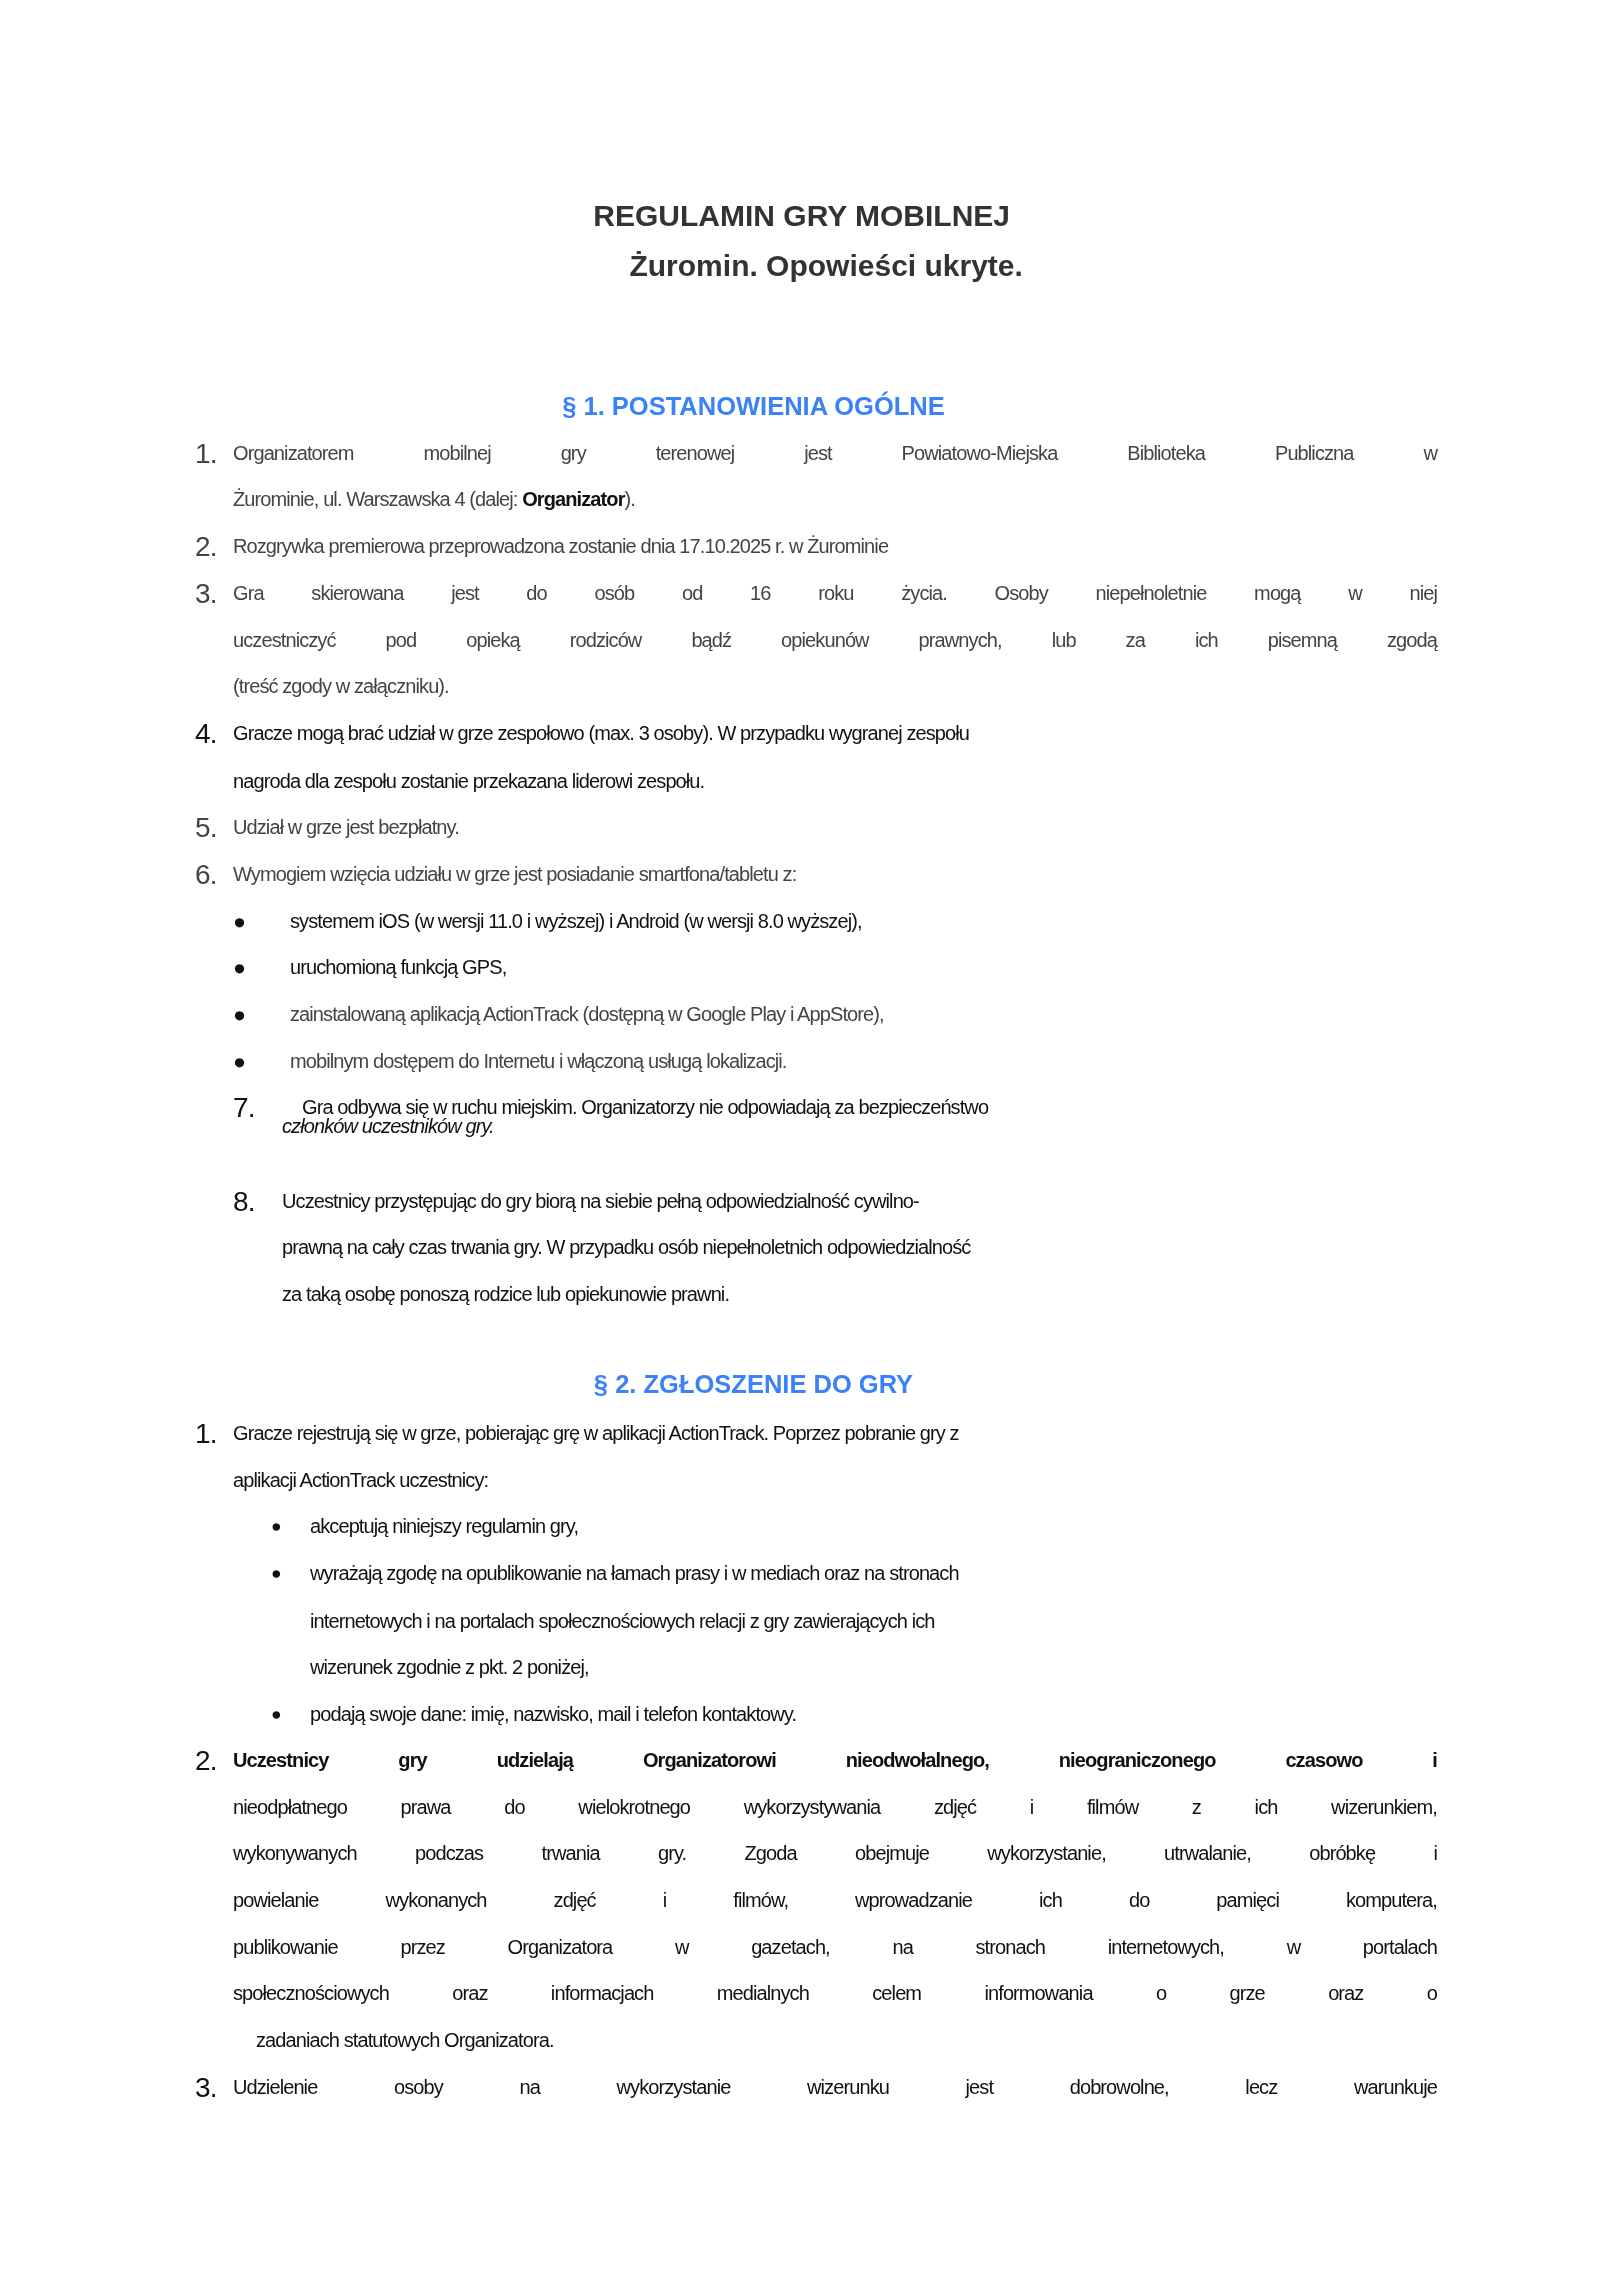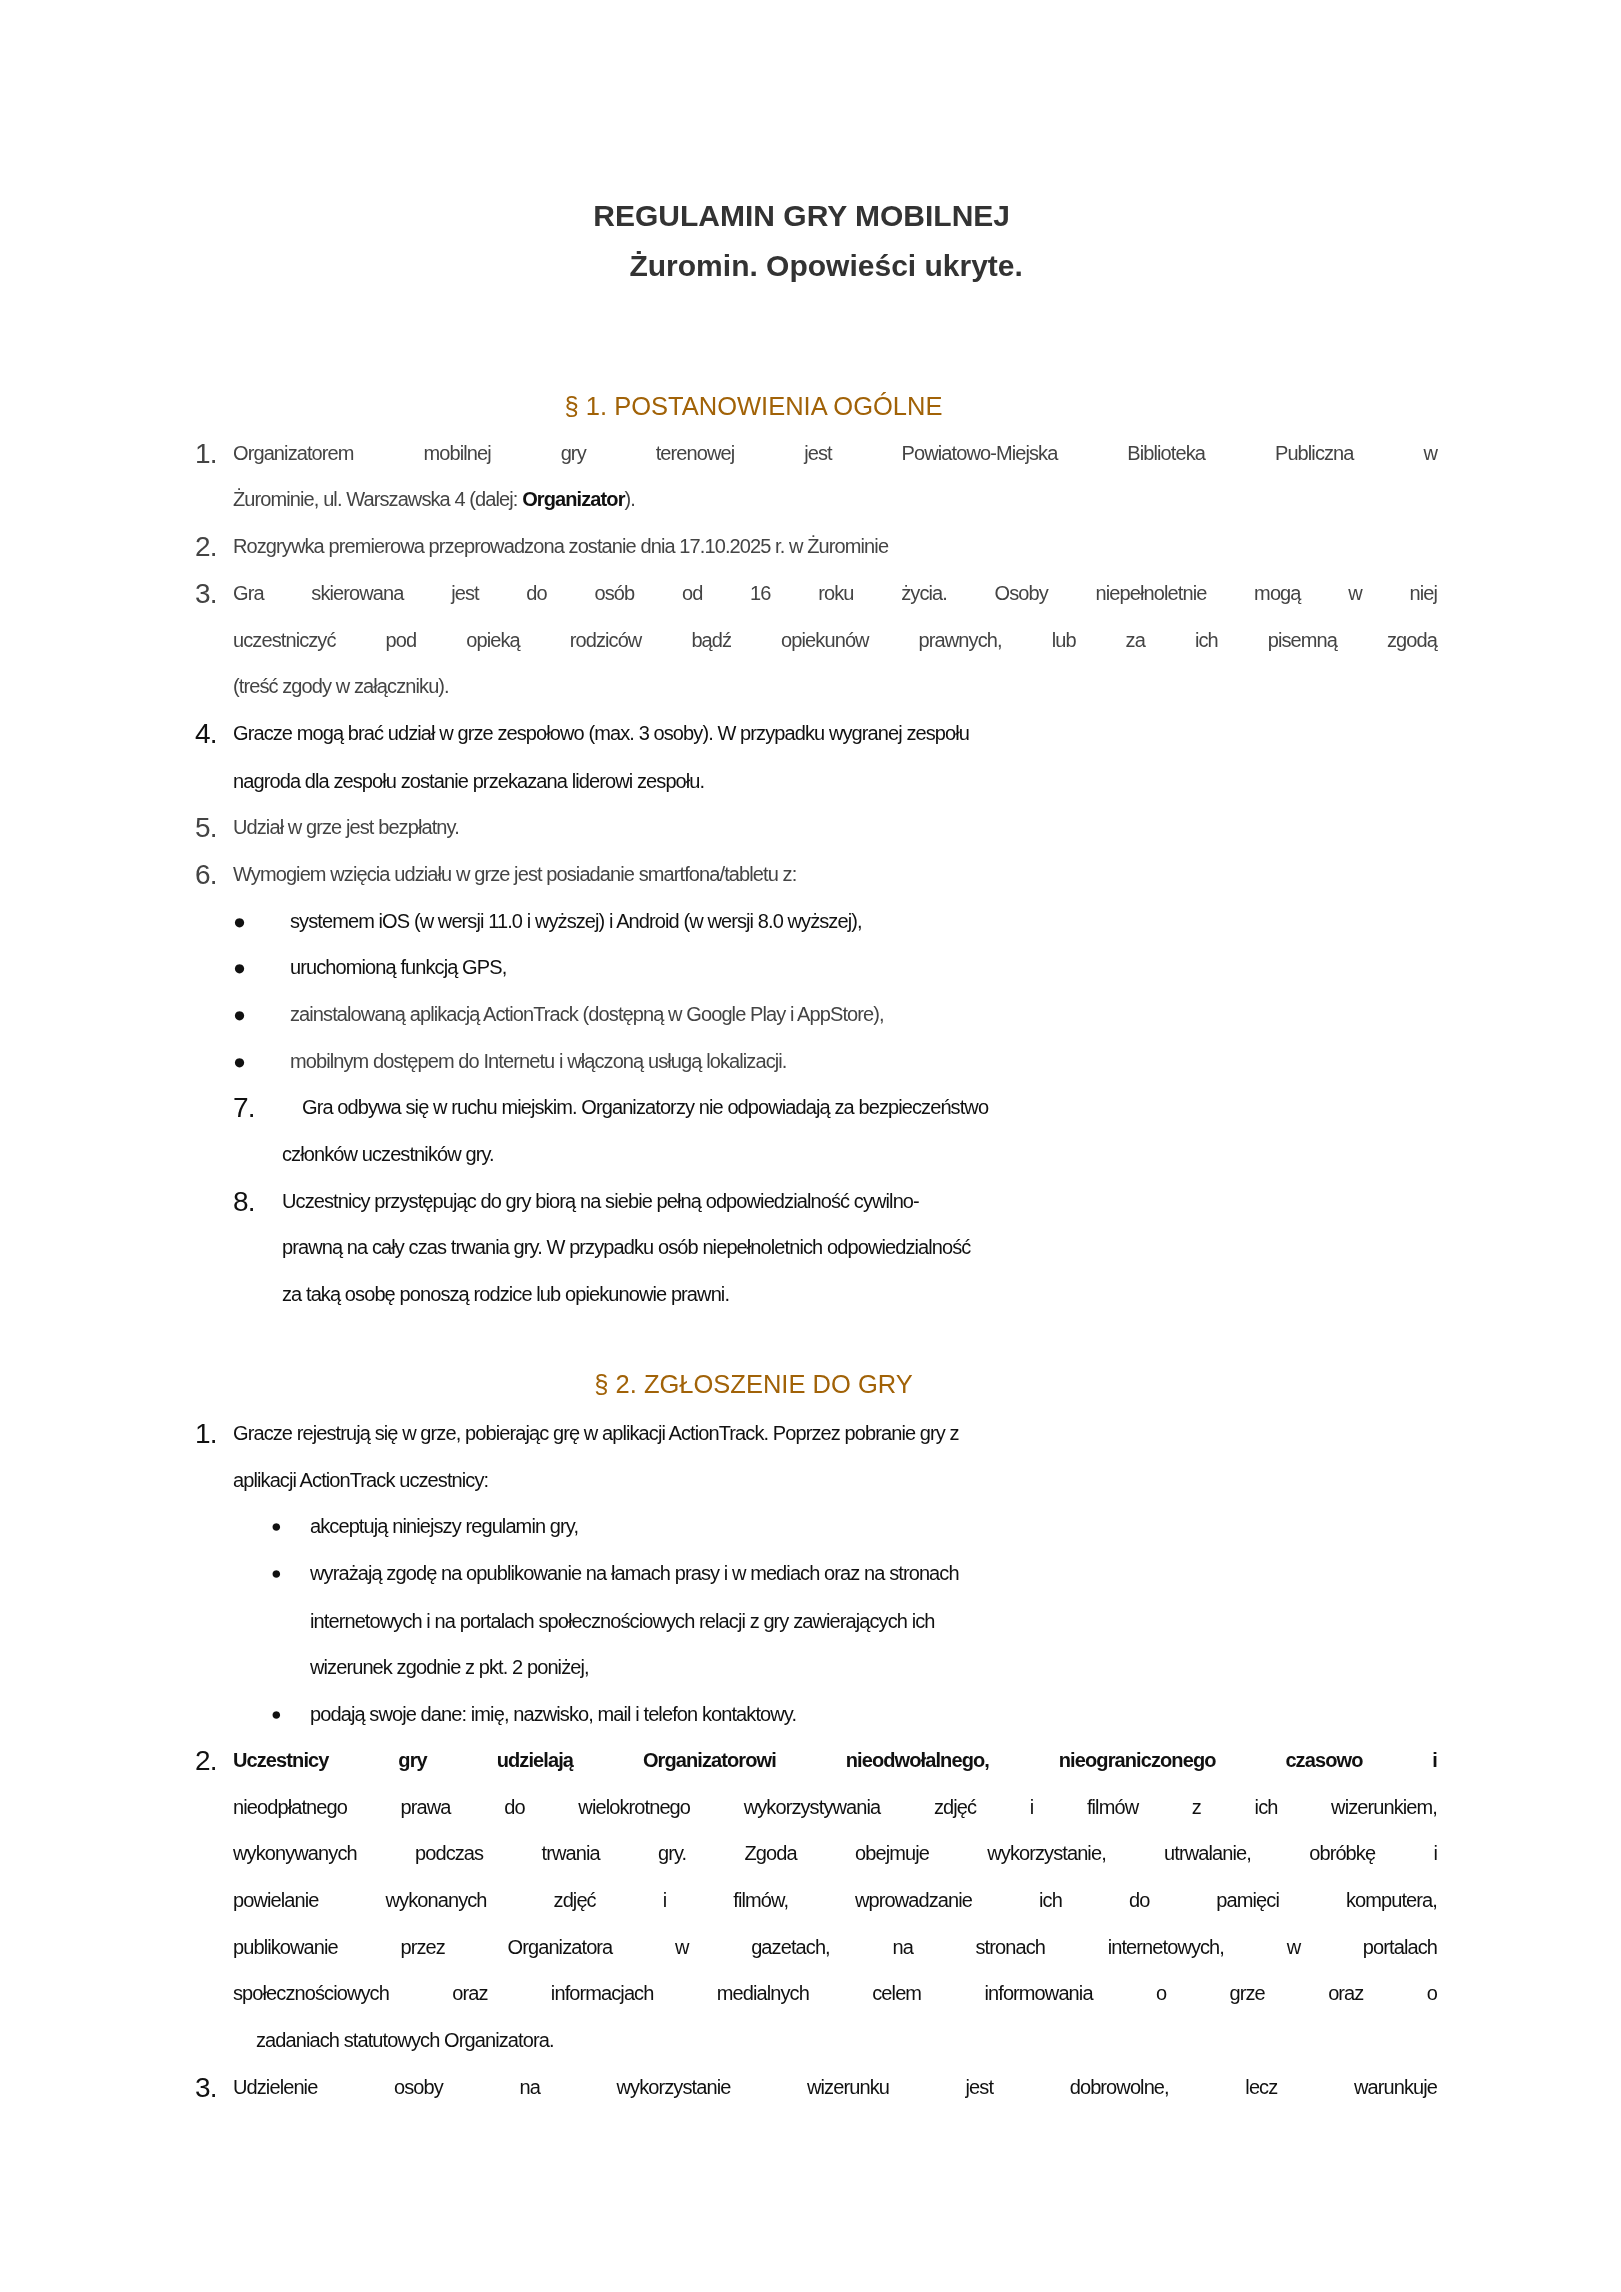--- a/index.html
+++ b/index.html
@@ -4,21 +4,21 @@
 <style>
   html, body { margin: 0; padding: 0; background: #ffffff; }
   body { width: 1621px; height: 2293px; position: relative; overflow: hidden;
          font-family: "Liberation Sans", "DejaVu Sans", sans-serif; color: #000; }
   .page { position: absolute; left: 0; top: 0; width: 1621px; height: 2293px; }
   .title { position: absolute; left: 0; width: 1621px; text-align: center;
            font-weight: bold; font-size: 30px; color: #333333; }
   .title.t1 { top: 199px; left: -8.8px; }
   .title.t2 { top: 249px; left: 15.7px; }
   .heading { position: absolute; left: 0; width: 1507px; text-align: center;
-             font-weight: normal; font-size: 25.5px; color: #a16207; }
+             font-weight: bold; font-size: 25.5px; color: #3b82f6; }
   .line { position: absolute; font-size: 20px; white-space: nowrap; line-height: 33px;
           letter-spacing: -0.9px; }
   .just { text-align: justify; text-align-last: justify; }
   .num { position: absolute; font-size: 28px; line-height: 33px; letter-spacing: -0.9px; }
   .dark { color: #111; }
   .grey { color: #444; }
   .bullet { position: absolute; font-size: 21.6px; line-height: 33px; color: #111; }
   b { font-weight: bold; }
 </style>
 </head>
@@ -70,21 +70,21 @@
     <div class="line dark" style="left:290px;top:951px;">uruchomioną funkcją GPS,</div>
     <span class="bullet" style="left:233px;top:998px;">●</span>
     <div class="line grey" style="left:290px;top:998px;">zainstalowaną aplikacją ActionTrack (dostępną w Google Play i AppStore),</div>
     <span class="bullet" style="left:233px;top:1045px;">●</span>
     <div class="line grey" style="left:290px;top:1045px;">mobilnym dostępem do Internetu i włączoną usługą lokalizacji.</div>
   </div>
 
   <div>
     <span class="num dark" style="left:233px;top:1091px;">7.</span>
     <div class="line dark" style="left:282px;top:1091px;margin-left:20px;">Gra odbywa się w ruchu miejskim. Organizatorzy nie odpowiadają za bezpieczeństwo</div>
-    <div class="line dark" style="left:282px;top:1138px;">członków uczestników gry.</div>
+    <div class="line dark" style="left:282px;top:1110px;font-style:italic;">członków uczestników gry.</div>
   </div>
 
   <div>
     <span class="num dark" style="left:233px;top:1185px;">8.</span>
     <div class="line dark" style="left:282px;top:1185px;">Uczestnicy przystępując do gry biorą na siebie pełną odpowiedzialność cywilno-</div>
     <div class="line dark" style="left:282px;top:1231px;">prawną na cały czas trwania gry. W przypadku osób niepełnoletnich odpowiedzialność</div>
     <div class="line dark" style="left:282px;top:1278px;">za taką osobę ponoszą rodzice lub opiekunowie prawni.</div>
   </div>
 
   <div class="heading" style="top:1370px;">§ 2. ZGŁOSZENIE DO GRY</div>

